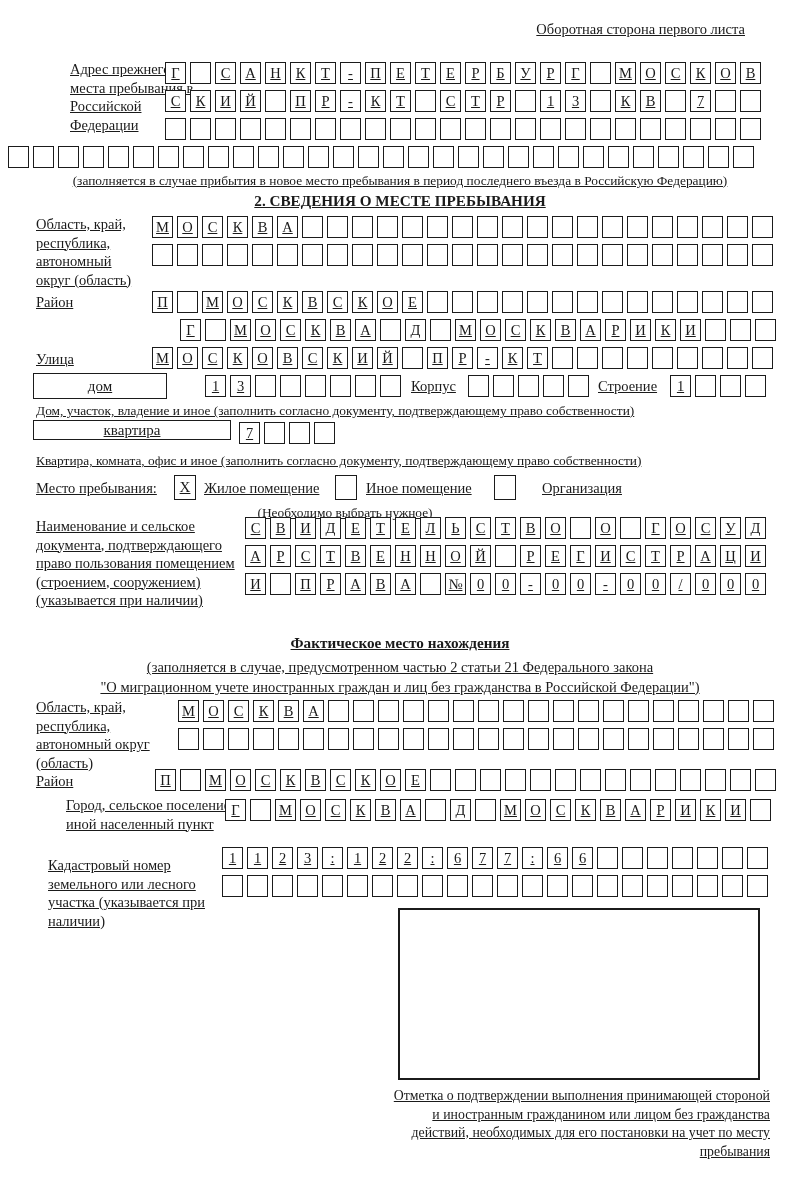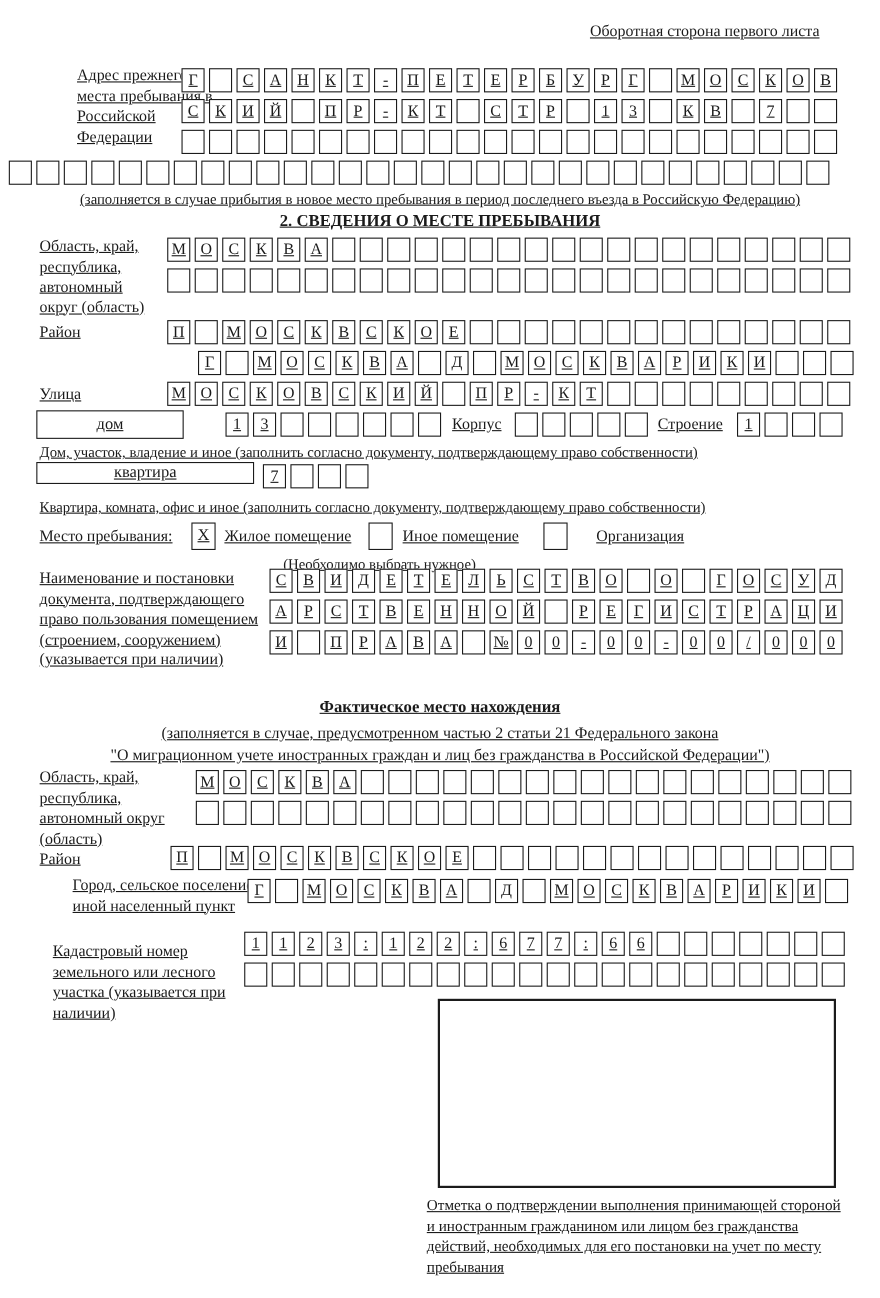--- a/index.html
+++ b/index.html
@@ -331,21 +331,21 @@
 
   <div class="abs label" style="left:36px; top:479px;">Место пребывания:</div>
   <div class="abs checkbox" style="left:174px; top:475px;">X</div>
   <div class="abs label" style="left:204px; top:479px;">Жилое помещение</div>
   <div class="abs checkbox" style="left:335px; top:475px;"></div>
   <div class="abs label" style="left:366px; top:479px;">Иное помещение</div>
   <div class="abs checkbox" style="left:494px; top:475px;"></div>
   <div class="abs label" style="left:542px; top:479px;">Организация</div>
   <div class="abs small" style="left:235px; top:504px; width:220px; text-align:center;">(Необходимо выбрать нужное)</div>
 
-  <div class="abs label" style="left:36px; top:517px; width:203px;">Наименование и постановки документа, подтверждающего право пользования помещением (строением, сооружением) (указывается при наличии)</div>
+  <div class="abs label" style="left:36px; top:517px; width:203px;">Наименование и сельское документа, подтверждающего право пользования помещением (строением, сооружением) (указывается при наличии)</div>
   <div class="abs cells" style="left:245px; top:517px;">
       <span class="cell">С</span>
       <span class="cell">В</span>
       <span class="cell">И</span>
       <span class="cell">Д</span>
       <span class="cell">Е</span>
       <span class="cell">Т</span>
       <span class="cell">Е</span>
       <span class="cell">Л</span>
       <span class="cell">Ь</span>
@@ -566,15 +566,15 @@
       <span class="cell"></span>
       <span class="cell"></span>
       <span class="cell"></span>
       <span class="cell"></span>
       <span class="cell"></span>
       <span class="cell"></span>
       <span class="cell"></span>
     </div>
 
   <div class="abs stampbox" style="left:398px; top:908px; width:362px; height:172px;"></div>
-  <div class="abs small" style="left:388px; top:1087px; width:382px; text-align:left; line-height:18.5px; font-size:13.8px;">Отметка о подтверждении выполнения принимающей стороной и иностранным гражданином или лицом без гражданства действий, необходимых для его постановки на учет по месту пребывания</div>
+  <div class="abs small" style="left:388px; top:1087px; width:382px; text-align:right; line-height:18.5px; font-size:13.8px;">Отметка о подтверждении выполнения принимающей стороной и иностранным гражданином или лицом без гражданства действий, необходимых для его постановки на учет по месту пребывания</div>
 
 </div>
 
 </body></html>

